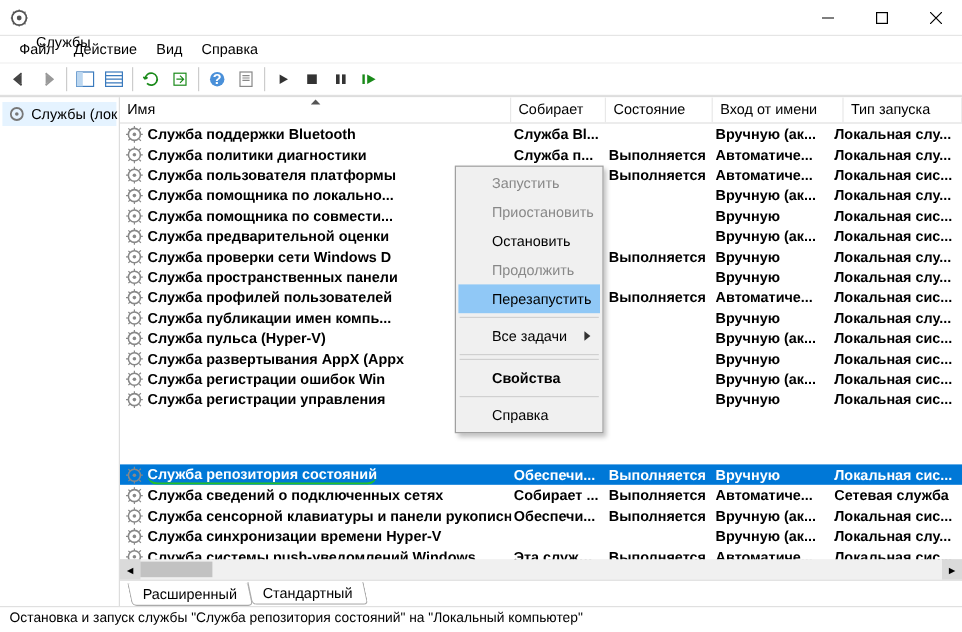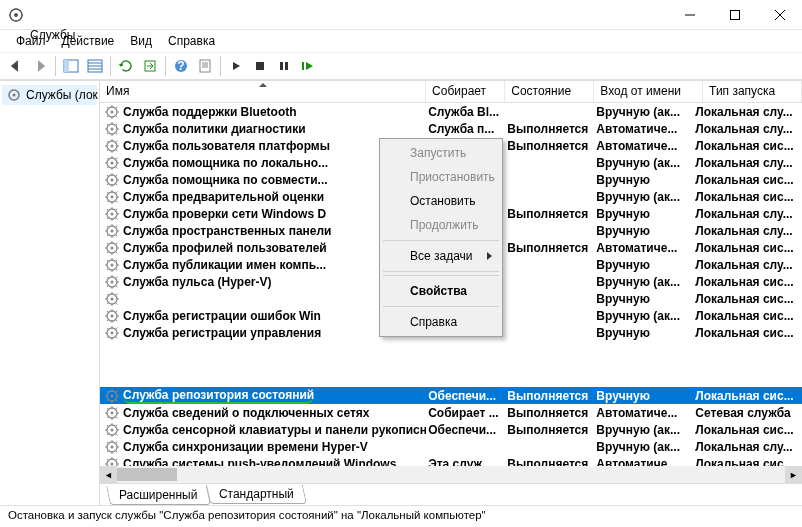--- a/index.html
+++ b/index.html
@@ -384,20 +384,21 @@
           </div>
           <div class="row">
             <div class="cell c0">
               <span class="svc-icon">
                 <svg width="16" height="16">
                   <circle cx="8" cy="8" r="5" fill="none" stroke="#888" stroke-width="1.3"></circle>
                   <circle cx="8" cy="8" r="1.5" fill="#888"></circle>
                   <path d="M8 1v2M8 13v2M1 8h2M13 8h2M3 3l1.4 1.4M12 12l1.4 1.4M3 13l1.4-1.4M12 4l1.4-1.4" stroke="#888" stroke-width="1"></path>
                 </svg>
               </span>
+              <span class="">Служба развертывания AppX (Appx</span>
             </div>
             <div class="cell c1"></div>
             <div class="cell c2"></div>
             <div class="cell c3">Вручную</div>
             <div class="cell c4">Локальная сис...</div>
           </div>
           <div class="row">
             <div class="cell c0">
               <span class="svc-icon">
                 <svg width="16" height="16">
@@ -523,20 +524,21 @@
       <div class="tab active"><span>Стандартный</span></div>
     </div>
   </div>
 </div>
 
 <div class="ctxmenu">
   <div class="mi disabled">Запустить</div>
   <div class="mi disabled">Приостановить</div>
   <div class="mi">Остановить</div>
   <div class="mi disabled">Продолжить</div>
+  <div class="mi hover">Перезапустить</div>
   <div class="msep"></div>
   <div class="mi sub">Все задачи</div>
   <div class="msep"></div>
   <div class="msep"></div>
   <div class="mi bold">Свойства</div>
   <div class="msep"></div>
   <div class="mi">Справка</div>
 </div>
 
 <div class="status">Остановка и запуск службы "Служба репозитория состояний" на "Локальный компьютер"</div>

